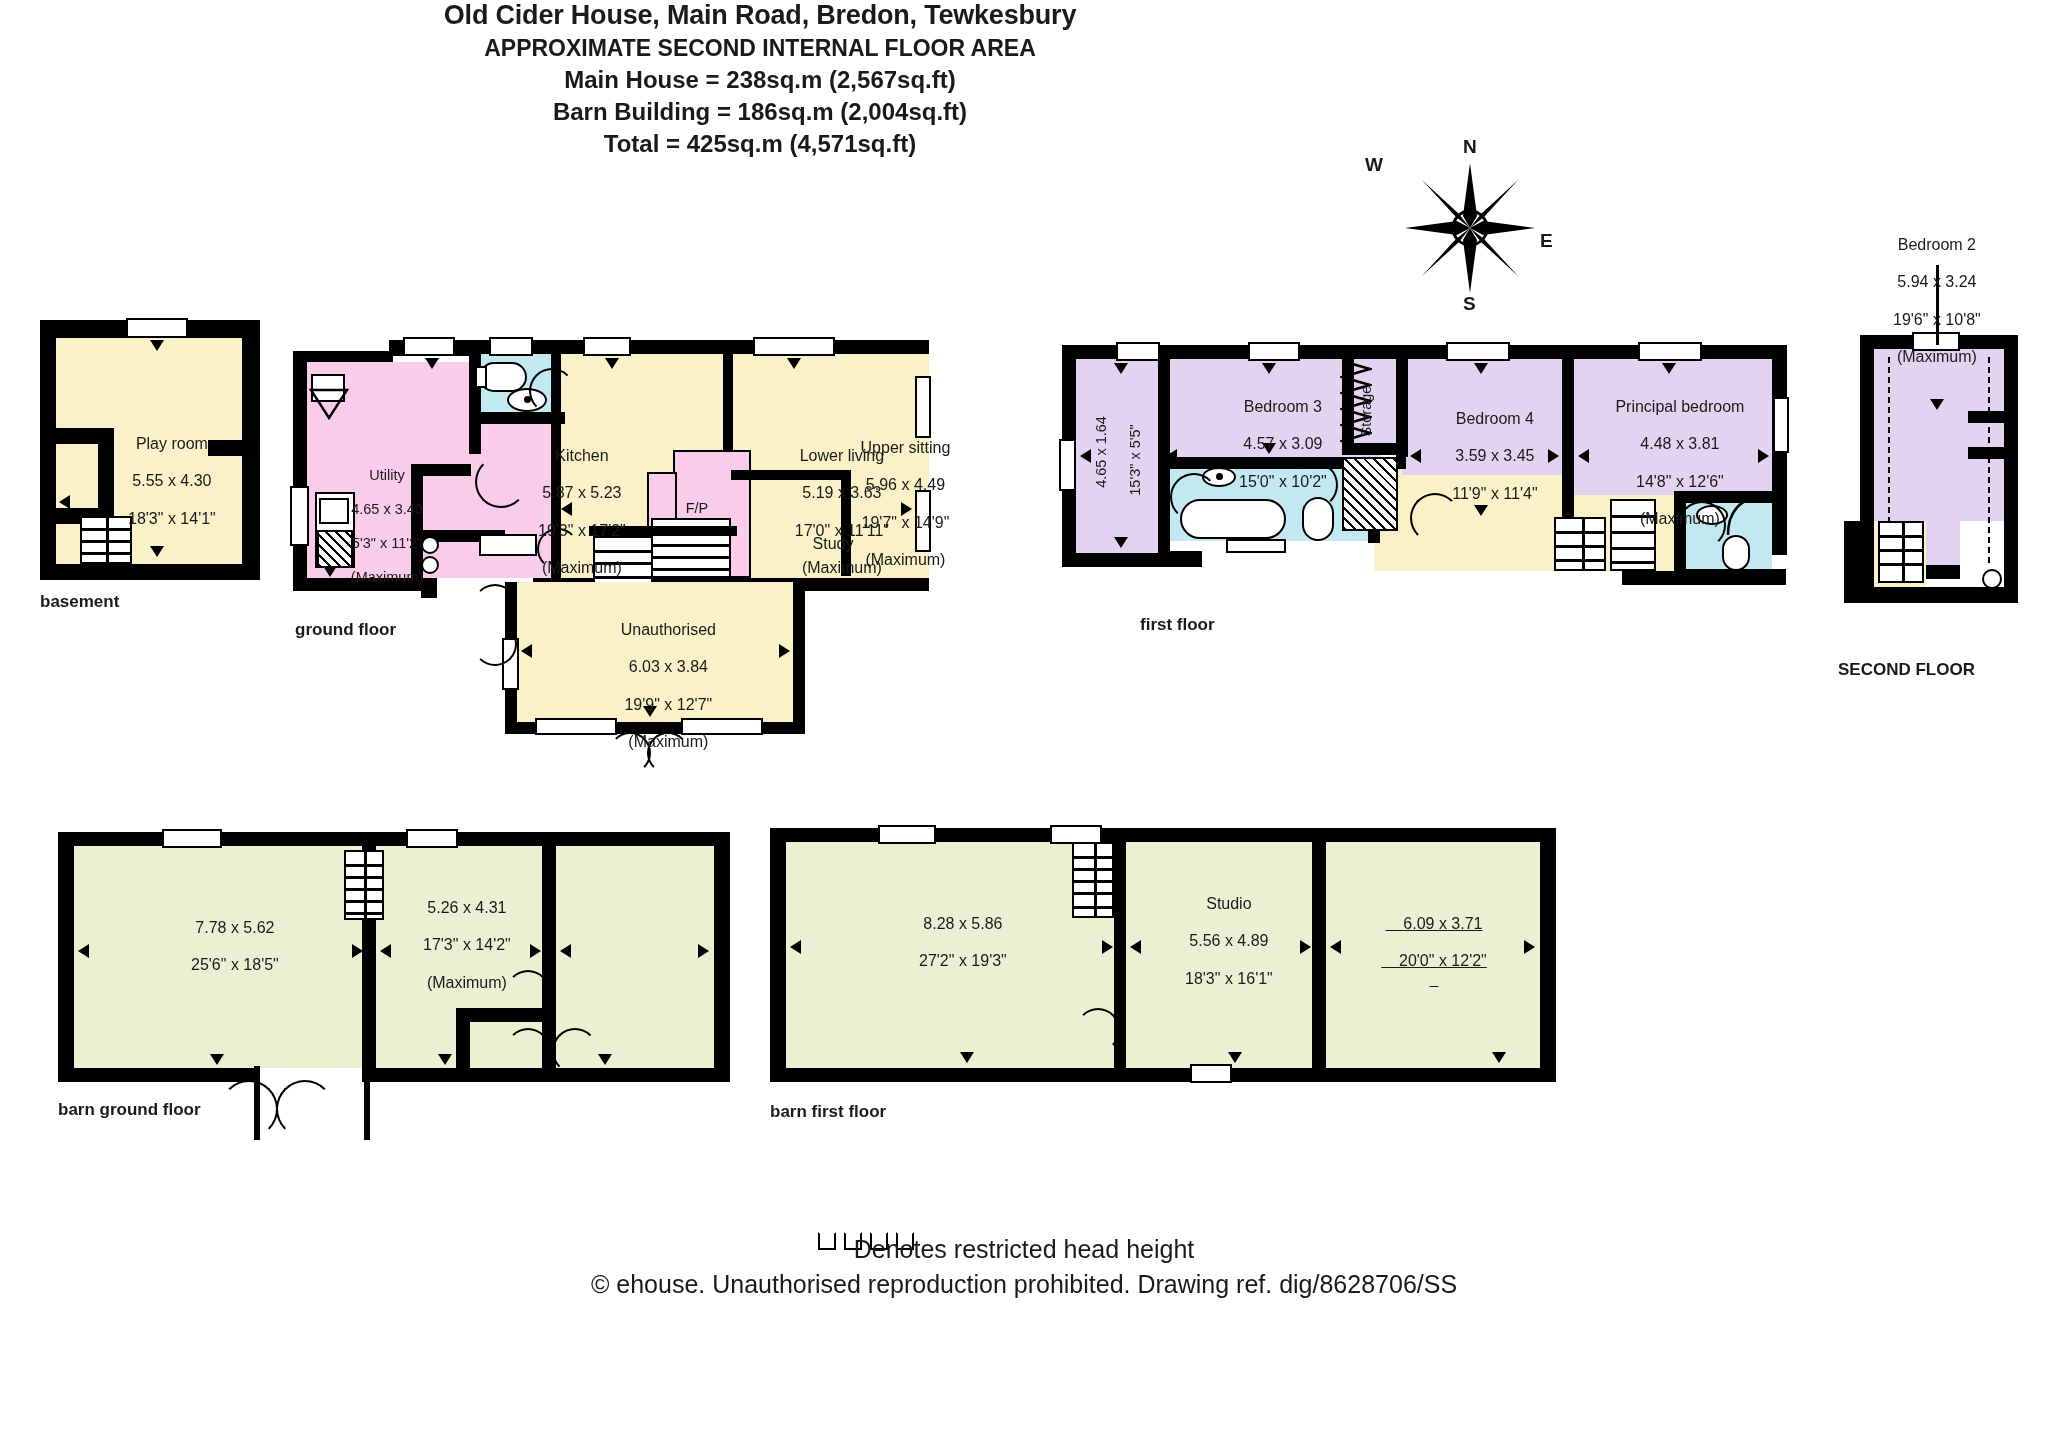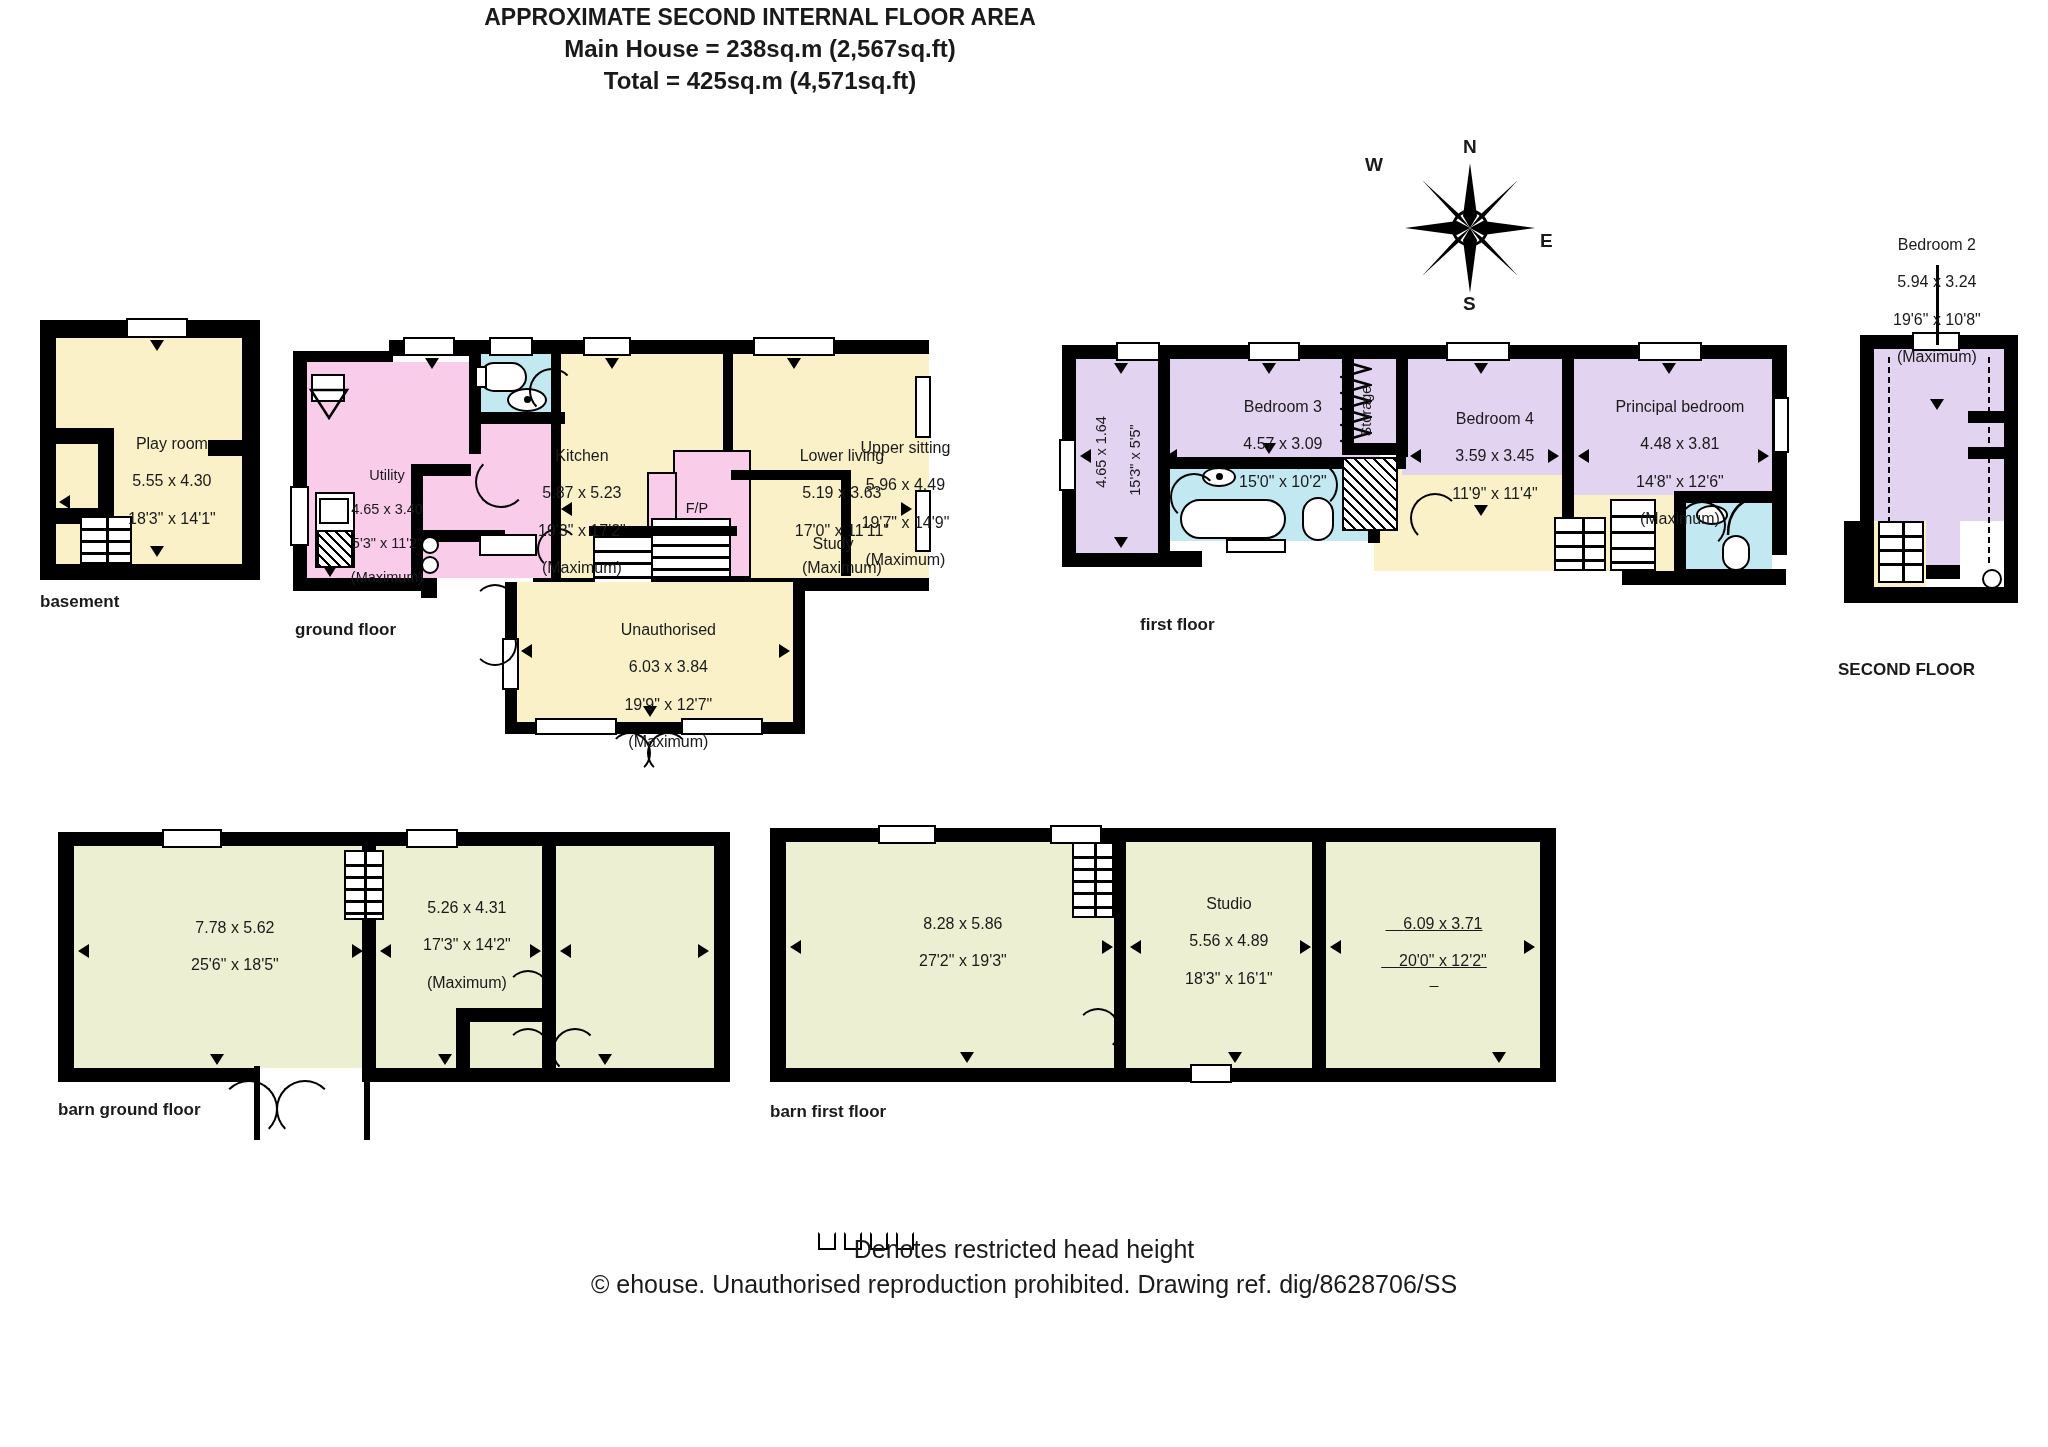--- a/index.html
+++ b/index.html
@@ -68,22 +68,24 @@
   #footer .f1{font-size:25px;}
   #footer .f2{font-size:25px;margin-top:6px;}
   #rhh-key{position:absolute;left:818px;top:1232px;width:108px;height:20px;}
   #rhh-key span{position:absolute;top:0;height:18px;width:18px;
       border:2.5px solid #000;box-sizing:border-box;border-top-color:transparent;}
 </style>
 </head>
 <body>
 
 <div id="title-block" class="abs">
+  <div class="t1">Old Cider House, Main Road, Bredon, Tewkesbury</div>
   <div class="t2">APPROXIMATE SECOND INTERNAL FLOOR AREA</div>
   <div class="t3">Main House = 238sq.m (2,567sq.ft)</div>
+  <div class="t3">Barn Building = 186sq.m (2,004sq.ft)</div>
   <div class="t3">Total = 425sq.m (4,571sq.ft)</div>
 </div>
 
 <div id="compass" class="abs">
   <svg width="170" height="140" viewBox="0 0 170 140">
     <circle cx="85" cy="70" r="17" fill="#fff" stroke="#000" stroke-width="3"></circle>
     <polygon points="85,5 92,58 85,70 78,58" fill="#000"></polygon>
     <polygon points="85,135 92,82 85,70 78,82" fill="#000"></polygon>
     <polygon points="20,70 72,63 85,70 72,77" fill="#000"></polygon>
     <polygon points="150,70 98,63 85,70 98,77" fill="#000"></polygon>

